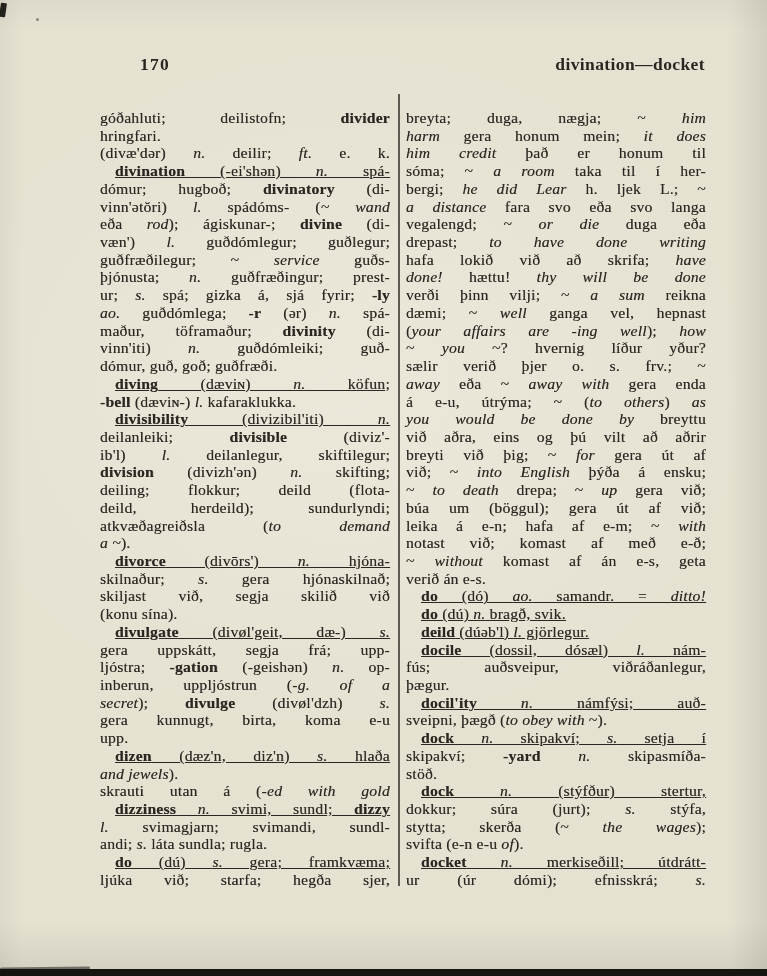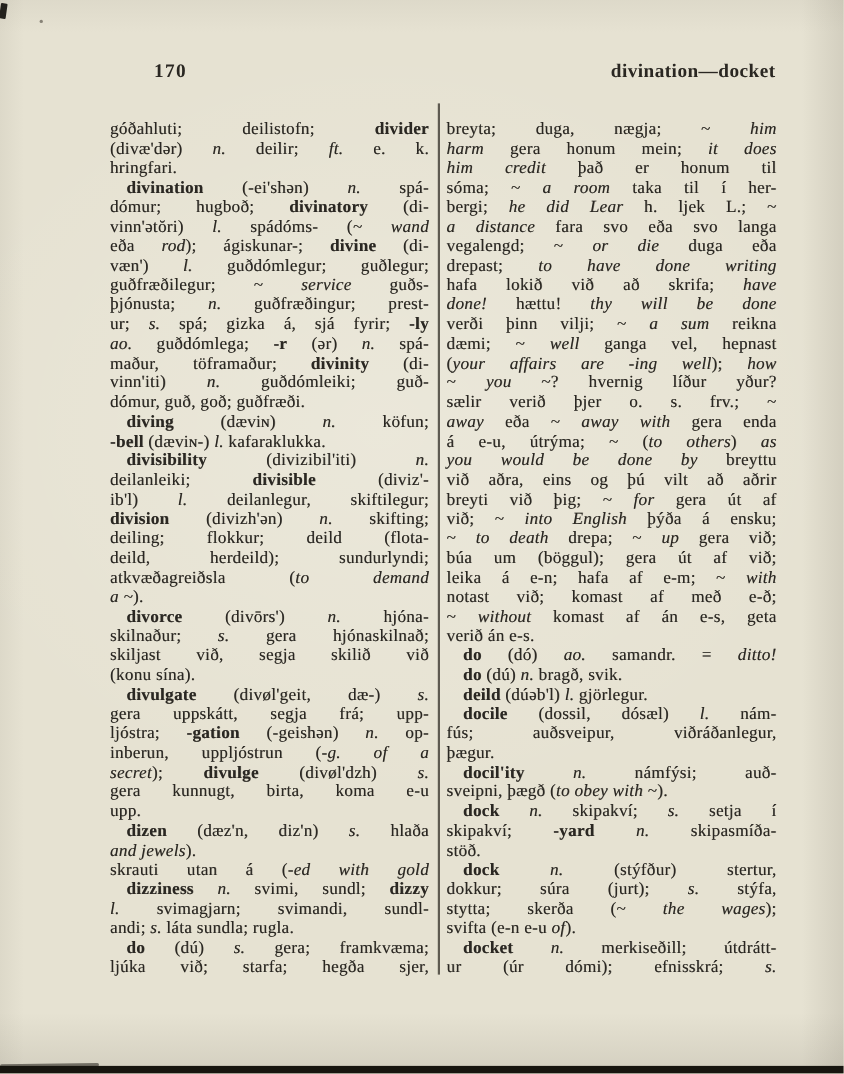--- a/index.html
+++ b/index.html
@@ -39,21 +39,21 @@
     margin-top: 17px;
   }
   #col-left  { left: 100px; width: 290px; }
   #col-right { left: 406px; width: 300px; }
   .line {
     height: 17.72px; line-height: 17.6px;
     text-align: justify;
     text-align-last: justify;
   }
   .line.end { text-align-last: left; }
-  .line.ind { text-indent: 15px; }
+  .line.ind { text-indent: 15px; text-decoration: underline; }
   .line span.b  { font-weight: 700; }
   .line span.i  { font-style: italic; }
   .divider-rule {
     position: absolute; left: 398px; top: 94px;
     width: 1.5px; height: 792px;
     background: var(--rule, #45423a);
     opacity: 0.85;
   }
   .bottom-band {
     position: absolute; left: 0; right: 0; bottom: 0; height: 7px;
@@ -79,22 +79,22 @@
 
 <div class="paper-texture"></div>
 
 <div class="header">
   <span class="page-number">170</span>
   <div class="running-head">divination—docket</div>
 </div>
 
 <div class="col" id="col-left">
     <div class="line"><span>góðahluti; deilistofn; </span><span class="b">divider</span></div>
+    <div class="line end"><span>hringfari.</span></div>
     <div class="line"><span>(divæ'dər) </span><span class="i">n.</span><span> deilir; </span><span class="i">ft.</span><span> e. k.</span></div>
-    <div class="line end"><span>hringfari.</span></div>
     <div class="line ind"><span class="b">divination</span><span> (-ei'shən) </span><span class="i">n.</span><span> spá-</span></div>
     <div class="line"><span>dómur; hugboð; </span><span class="b">divinatory</span><span> (di-</span></div>
     <div class="line"><span>vinn'ətŏri) </span><span class="i">l.</span><span> spádóms- (</span><span class="i">~ wand</span></div>
     <div class="line"><span>eða </span><span class="i">rod</span><span>); ágiskunar-; </span><span class="b">divine</span><span> (di-</span></div>
     <div class="line"><span>væn') </span><span class="i">l.</span><span> guðdómlegur; guðlegur;</span></div>
     <div class="line"><span>guðfræðilegur; ~ </span><span class="i">service</span><span> guðs-</span></div>
     <div class="line"><span>þjónusta; </span><span class="i">n.</span><span> guðfræðingur; prest-</span></div>
     <div class="line"><span>ur; </span><span class="i">s.</span><span> spá; gizka á, sjá fyrir; </span><span class="b">-ly</span></div>
     <div class="line"><span class="i">ao.</span><span> guðdómlega; </span><span class="b">-r</span><span> (ər) </span><span class="i">n.</span><span> spá-</span></div>
     <div class="line"><span>maður, töframaður; </span><span class="b">divinity</span><span> (di-</span></div>

